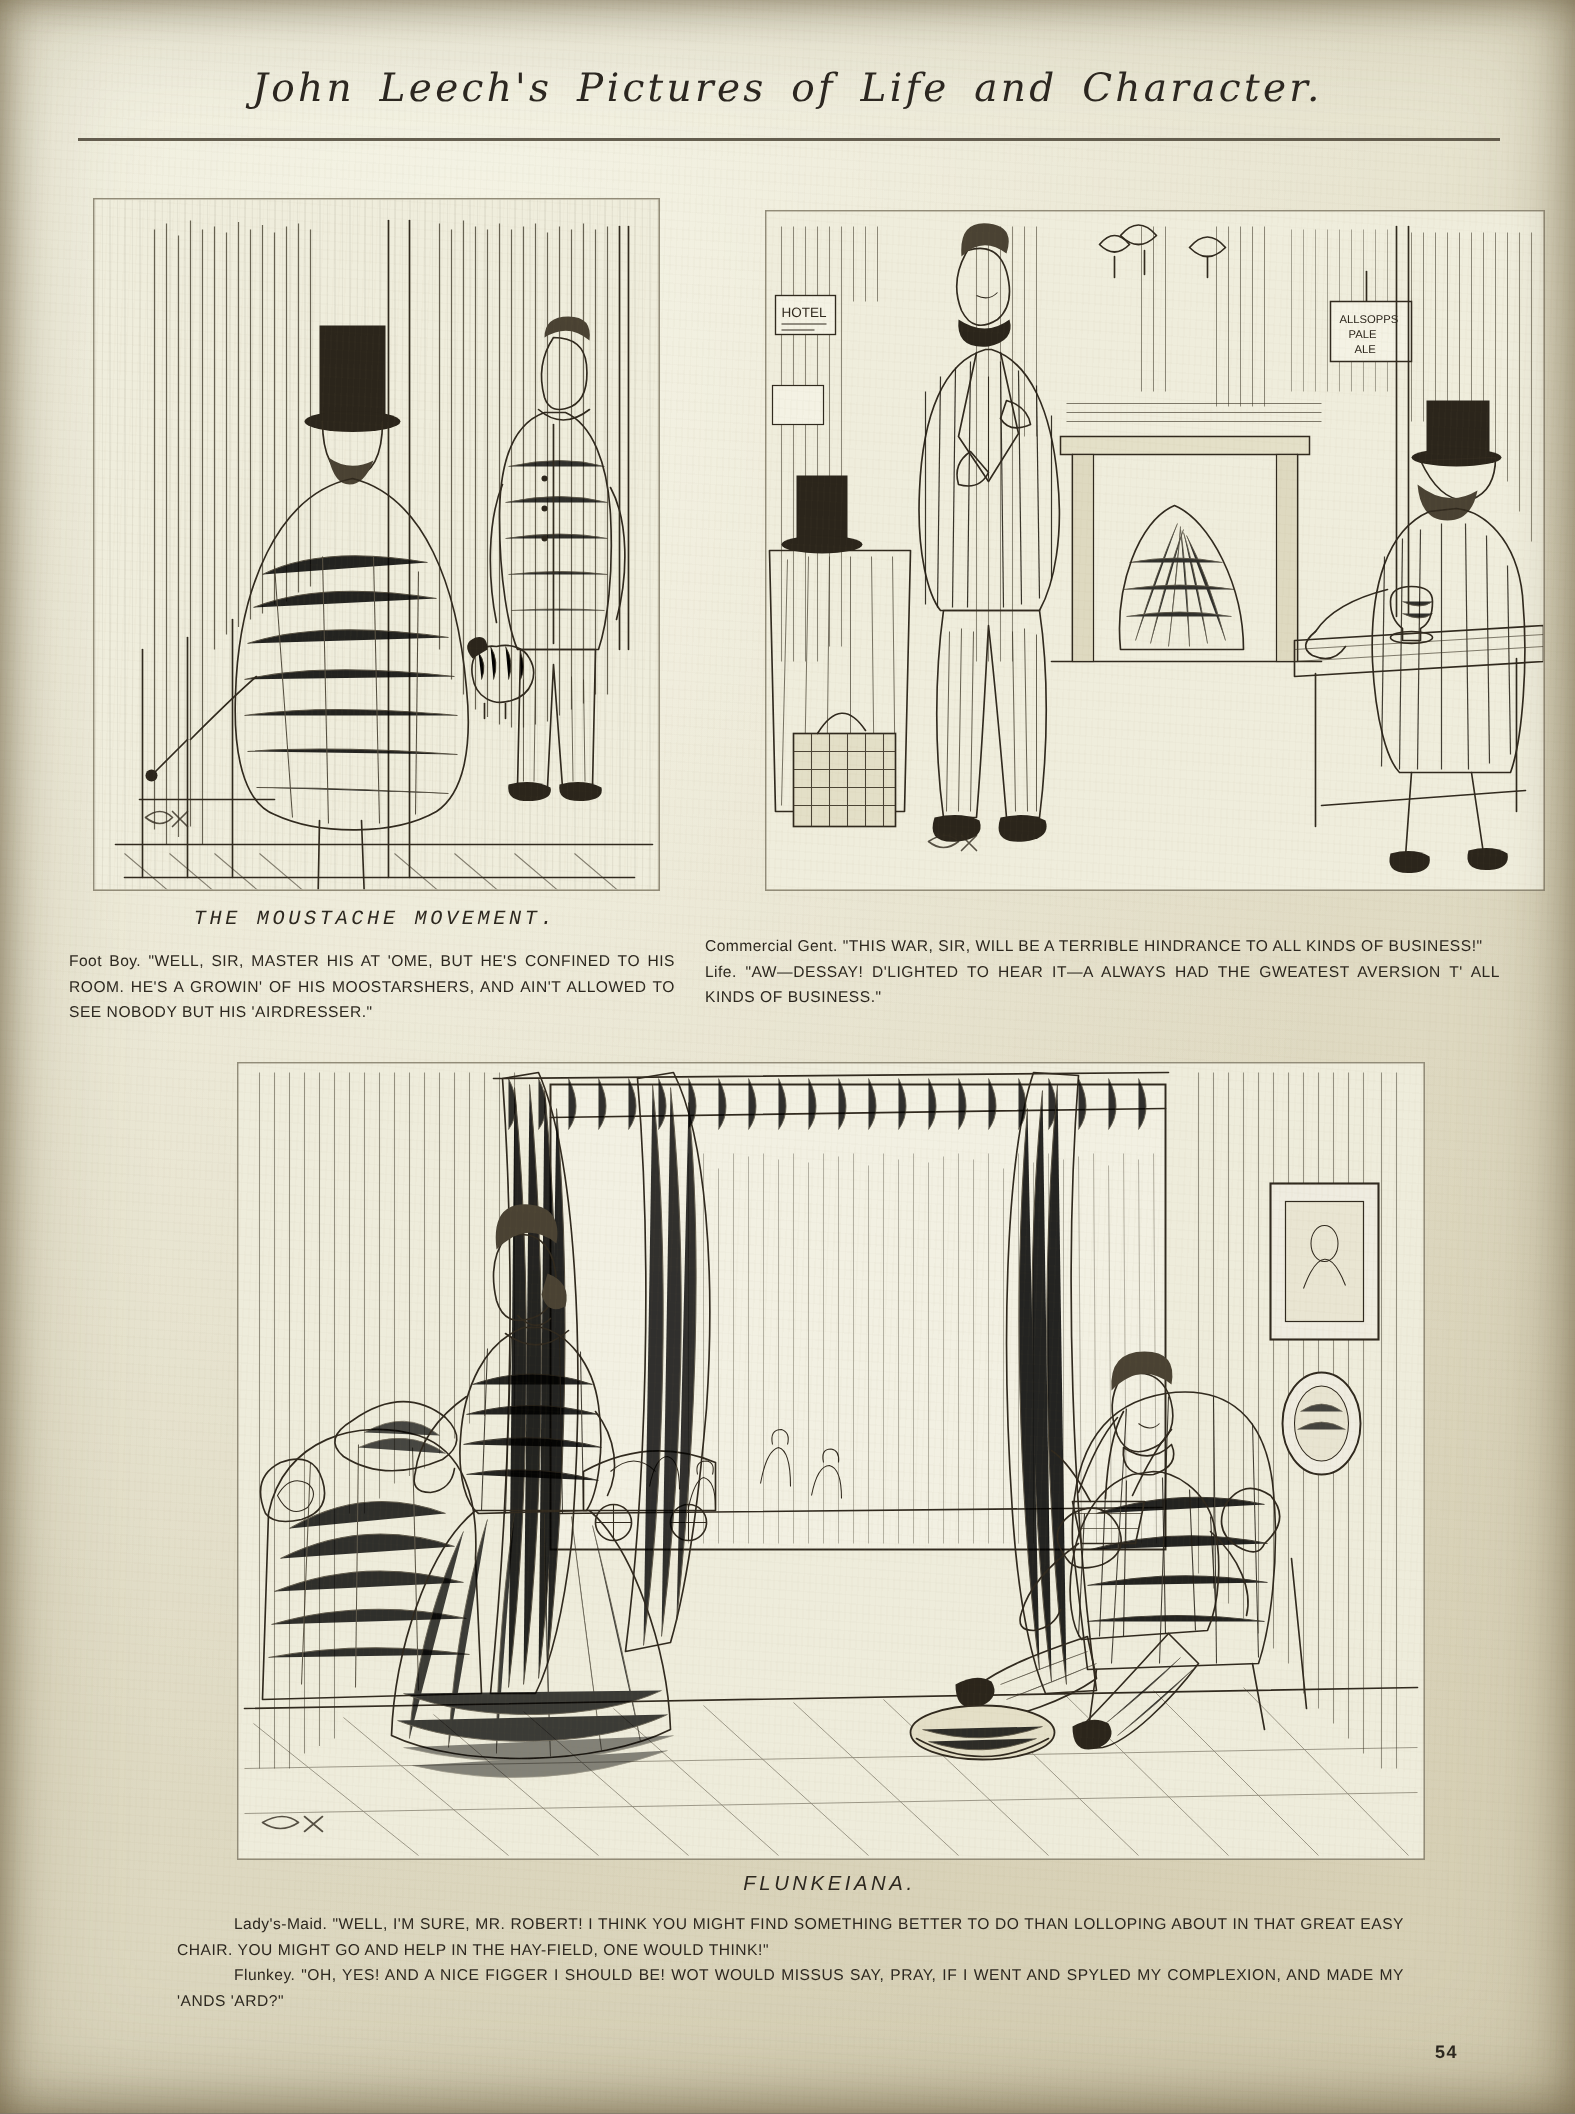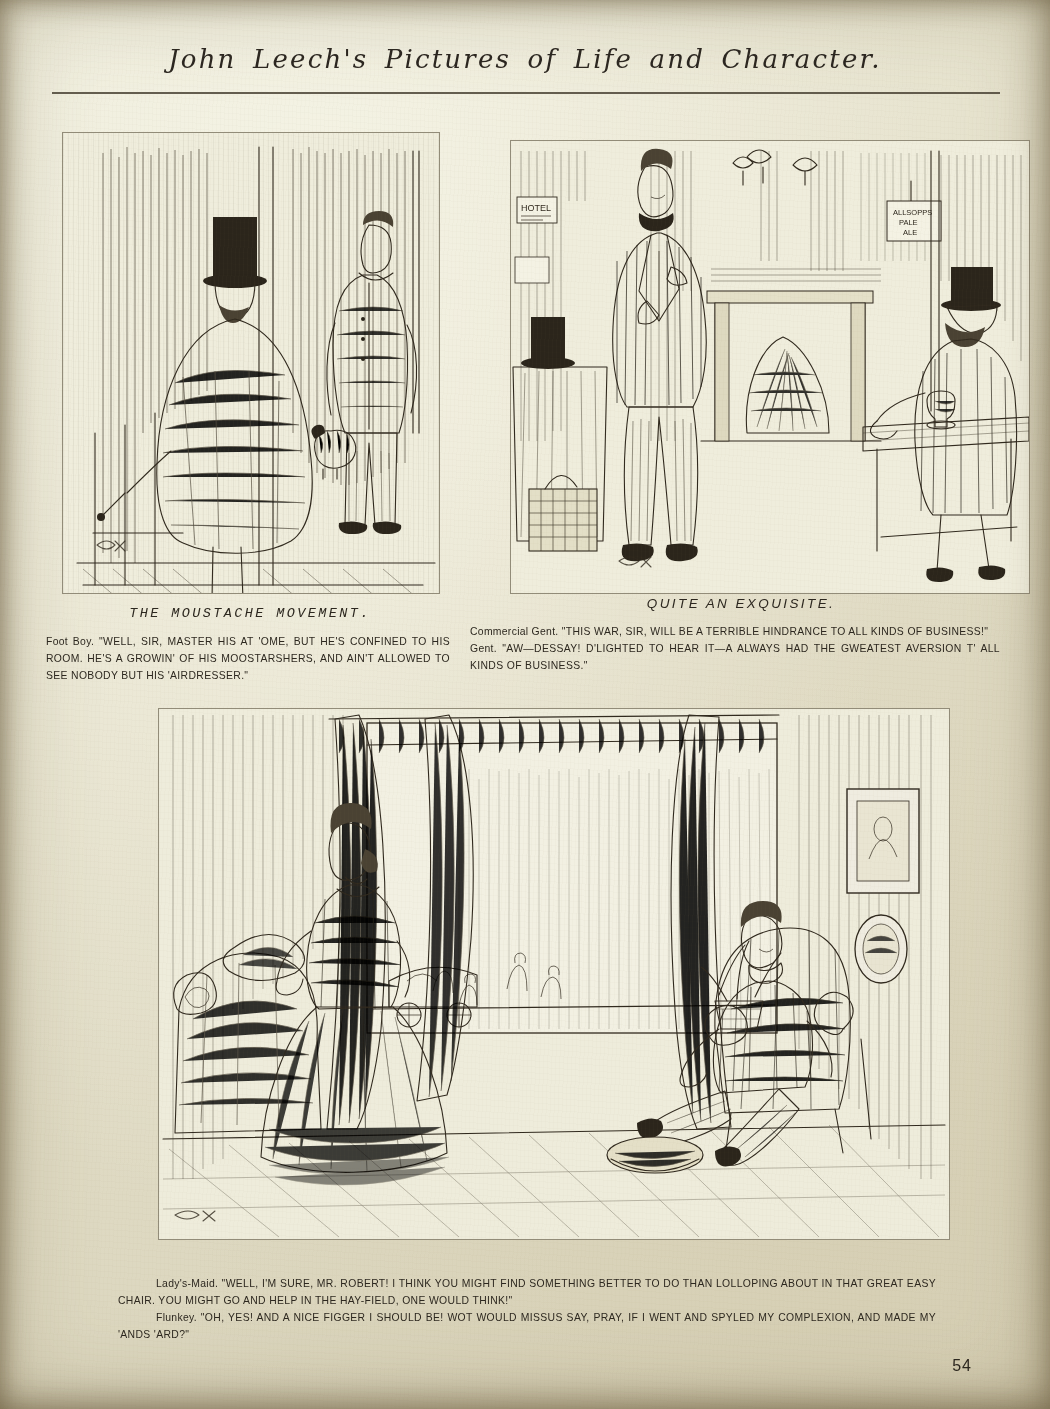--- a/index.html
+++ b/index.html
@@ -106,23 +106,24 @@
     color: #2c271f;
     text-align: justify;
   }
   .cut-body .spk {
     letter-spacing: 0.3px;
   }
   .page-number {
     position: absolute;
     right: 78px;
     bottom: 34px;
-    font-size: 16px;
+    font-size: 12px;
     letter-spacing: 1px;
     color: #2c271f;
+    font-weight: bold;
   }
   .sig {
     font-size: 9px;
     fill: #30291e;
   }
 </style>
 </head>
 <body>
 
 <div class="page">
@@ -509,29 +510,28 @@
         <path d="M428 10 L428 268"></path>
       </g>
 
       <g opacity="0.8">
         <path class="ink" d="M108 420 q12 -8 20 0 q-10 8 -20 0 z"></path>
         <path class="ink" d="M130 416 l10 10 M140 416 l-10 10"></path>
       </g>
     </svg>
   </div>
 
-  <div class="cut-title" style="left:482px; top:596px; width:518px;">QUITE AN EXQUISITE.</div>
 
   <div class="cut-body" style="left:470px; top:624px; width:530px;">
     <div>
       <span class="spk">Commercial Gent.</span>
       <span>"THIS WAR, SIR, WILL BE A TERRIBLE HINDRANCE TO ALL KINDS OF BUSINESS!"</span>
     </div>
     <div>
-      <span class="spk">Gent.</span>
+      <span class="spk">Life.</span>
       <span>"AW—DESSAY! D'LIGHTED TO HEAR IT—A ALWAYS HAD THE GWEATEST AVERSION T' ALL KINDS OF BUSINESS."</span>
     </div>
   </div>
 
   <div class="cut" style="left:158px; top:708px; width:790px; height:530px;">
     <svg viewBox="0 0 790 530" width="790" height="530">
       <rect x="0" y="0" width="790" height="530" fill="#eeecdb"></rect>
 
       <g stroke="#3b3426" stroke-width="0.7" opacity="0.5">
         <path d="M14 6 L14 470"></path>
@@ -859,20 +859,21 @@
         </g>
       </g>
 
       <g opacity="0.8">
         <path class="ink" d="M16 506 q14 -8 24 0 q-12 8 -24 0 z"></path>
         <path class="ink" d="M44 502 l12 10 M56 502 l-12 10"></path>
       </g>
     </svg>
   </div>
 
+  <div class="cut-title" style="left:158px; top:1248px; width:790px;">FLUNKEIANA.</div>
 
   <div class="cut-body" style="left:118px; top:1276px; width:818px;">
     <div style="text-indent:38px;">
       <span class="spk">Lady's-Maid.</span>
       <span>"WELL, I'M SURE, MR. ROBERT! I THINK YOU MIGHT FIND SOMETHING BETTER TO DO THAN LOLLOPING ABOUT IN THAT GREAT EASY CHAIR. YOU MIGHT GO AND HELP IN THE HAY-FIELD, ONE WOULD THINK!"</span>
     </div>
     <div style="text-indent:38px;">
       <span class="spk">Flunkey.</span>
       <span>"OH, YES! AND A NICE FIGGER I SHOULD BE! WOT WOULD MISSUS SAY, PRAY, IF I WENT AND SPYLED MY COMPLEXION, AND MADE MY 'ANDS 'ARD?"</span>
     </div>

